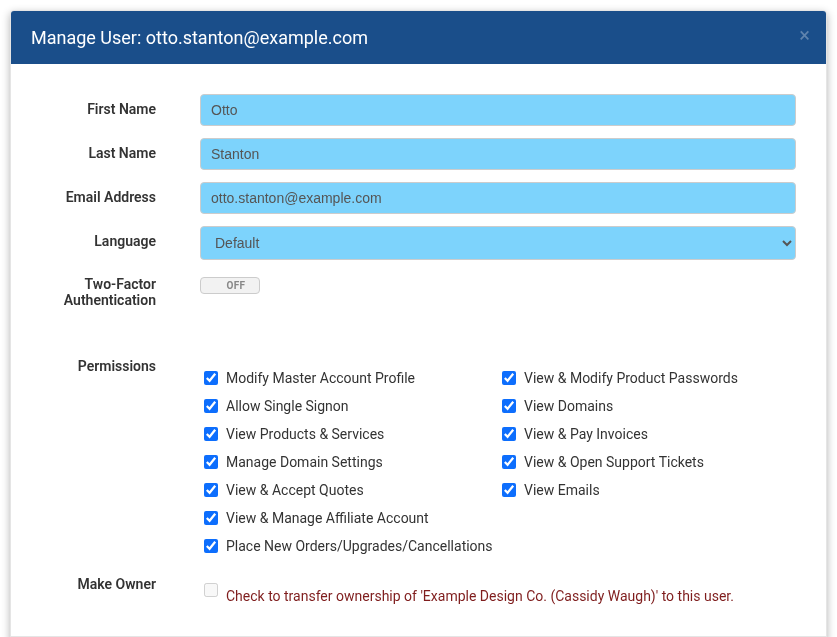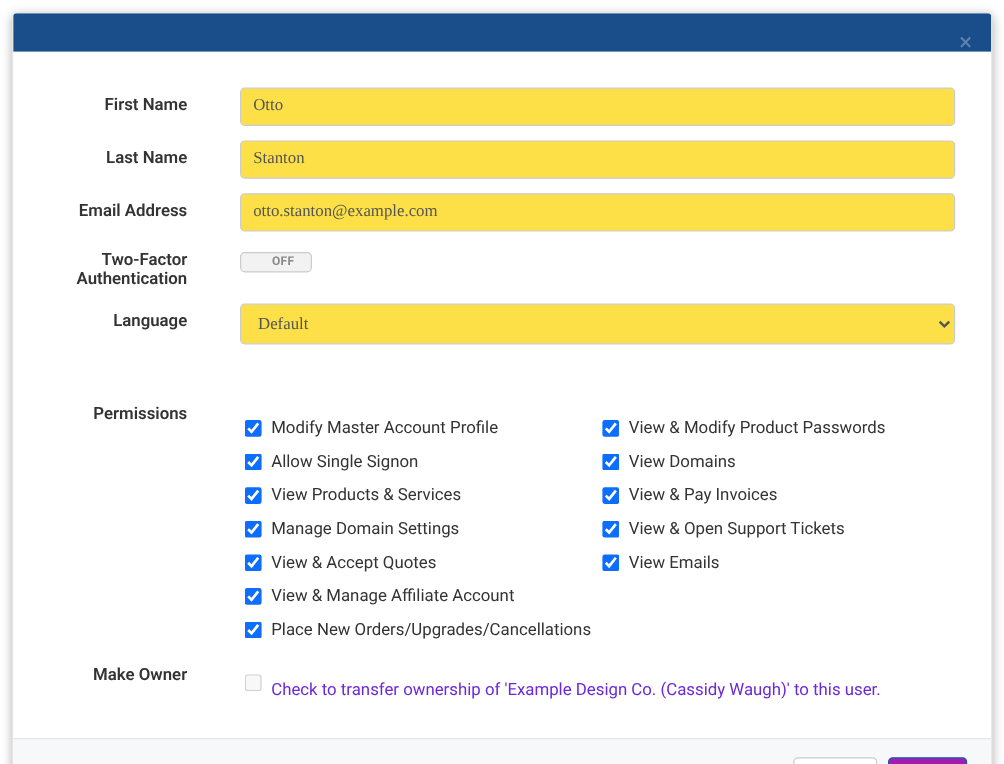--- a/index.html
+++ b/index.html
@@ -58,22 +58,21 @@
   .form-control-wrap {
     flex: 1;
   }
   .form-control {
     width: 100%;
     border: 1px solid #ccc;
     border-radius: 4px;
     padding: 7px 10px;
     font-size: 14px;
     color: #555;
-    background: #fde047;
-    font-family: Liberation Serif, serif;
+    background: #7dd3fc;
   }
   select.form-control {
     height: 34px;
   }
   .toggle-off {
     display: inline-block;
     background: #f2f2f2;
     border: 1px solid #ccc;
     border-radius: 4px;
     padding: 2px 8px 2px 20px;
@@ -110,21 +109,21 @@
     display: flex;
     align-items: center;
   }
   .owner-row input[type="checkbox"] {
     margin-right: 8px;
     width: 14px;
     height: 14px;
   }
   .owner-text {
     font-size: 14px;
-    color: #6d28d9;
+    color: #7f1d1d;
     margin-top: 12px;
   }
   .modal-footer {
     background: #f7f8fa;
     border-top: 1px solid #e5e5e5;
     padding: 15px 20px;
     text-align: right;
   }
   .btn {
     display: inline-block;
@@ -146,20 +145,21 @@
     border-color: #155bb0;
     color: #fff;
   }
 </style>
 </head>
 <body>
 
 <div class="modal">
 
   <div class="modal-header">
+    <span>Manage User: otto.stanton@example.com</span>
     <span class="modal-close">×</span>
   </div>
 
   <div class="modal-body">
 
     <div class="form-row">
       <div class="form-label">First Name</div>
       <div class="form-control-wrap">
         <input type="text" class="form-control" value="Otto" style="">
       </div>
@@ -169,36 +169,36 @@
       <div class="form-label">Last Name</div>
       <div class="form-control-wrap">
         <input type="text" class="form-control" value="Stanton" style="">
       </div>
     </div>
 
     <div class="form-row">
       <div class="form-label">Email Address</div>
       <div class="form-control-wrap">
         <input type="text" class="form-control" value="otto.stanton@example.com" style="">
-      </div>
-    </div>
-
-    <div class="form-row">
-      <div class="form-label" style="padding-top:4px;">Two-Factor Authentication</div>
-      <div class="form-control-wrap">
-        <div class="toggle-off">OFF</div>
       </div>
     </div>
 
     <div class="form-row">
       <div class="form-label">Language</div>
       <div class="form-control-wrap">
         <select class="form-control">
           <option>Default</option>
         </select>
+      </div>
+    </div>
+
+    <div class="form-row">
+      <div class="form-label" style="padding-top:4px;">Two-Factor Authentication</div>
+      <div class="form-control-wrap">
+        <div class="toggle-off">OFF</div>
       </div>
     </div>
 
     <div class="form-row" style="margin-top:18px;">
       <div class="form-label" style="padding-top:0;margin-top:32px;">Permissions</div>
       <div class="form-control-wrap">
         <div class="permissions-grid">
           <div class="perm-col">
             <label class="perm-item">
               <input type="checkbox" checked="" style="">

